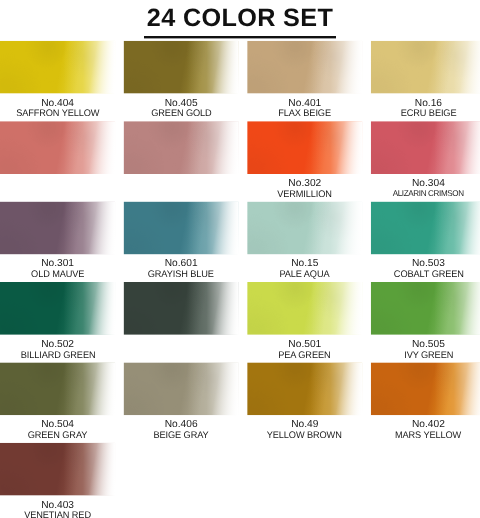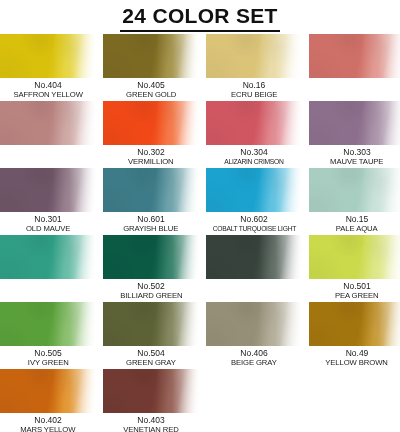--- a/index.html
+++ b/index.html
@@ -142,20 +142,31 @@
           <div class="grain"></div>
           <div class="fade" style="background: linear-gradient(90deg, rgba(255, 255, 255, 0) 55%, rgba(255, 255, 255, 0.15) 72%, rgba(255, 255, 255, 0.75) 92%, rgb(255, 255, 255) 100%);"></div>
         </div>
         <div class="labels">
           <span class="code">No.405</span>
           <span class="name">GREEN GOLD</span>
         </div>
       </div>
       <div class="cell">
         <div class="swatch">
+          <div class="base" style="background: linear-gradient(100deg, rgb(196, 165, 123) 0%, rgb(196, 165, 123) 52%, rgb(214, 189, 156) 68%, rgb(214, 189, 156) 78%, rgb(255, 255, 255) 100%);"></div>
+          <div class="grain"></div>
+          <div class="fade" style="background: linear-gradient(90deg, rgba(255, 255, 255, 0) 55%, rgba(255, 255, 255, 0.15) 72%, rgba(255, 255, 255, 0.75) 92%, rgb(255, 255, 255) 100%);"></div>
+        </div>
+        <div class="labels">
+          <span class="code">No.401</span>
+          <span class="name">FLAX BEIGE</span>
+        </div>
+      </div>
+      <div class="cell">
+        <div class="swatch">
           <div class="base" style="background: linear-gradient(100deg, rgb(219, 196, 120) 0%, rgb(219, 196, 120) 52%, rgb(231, 215, 157) 68%, rgb(231, 215, 157) 78%, rgb(255, 255, 255) 100%);"></div>
           <div class="grain"></div>
           <div class="fade" style="background: linear-gradient(90deg, rgba(255, 255, 255, 0) 55%, rgba(255, 255, 255, 0.15) 72%, rgba(255, 255, 255, 0.75) 92%, rgb(255, 255, 255) 100%);"></div>
         </div>
         <div class="labels">
           <span class="code">No.16</span>
           <span class="name">ECRU BEIGE</span>
         </div>
       </div>
       <div class="cell">
@@ -189,31 +200,20 @@
           <div class="grain"></div>
           <div class="fade" style="background: linear-gradient(90deg, rgba(255, 255, 255, 0) 55%, rgba(255, 255, 255, 0.15) 72%, rgba(255, 255, 255, 0.75) 92%, rgb(255, 255, 255) 100%);"></div>
         </div>
         <div class="labels">
           <span class="code">No.304</span>
           <span class="name tight">ALIZARIN CRIMSON</span>
         </div>
       </div>
       <div class="cell">
         <div class="swatch">
-          <div class="base" style="background: linear-gradient(100deg, rgb(140, 111, 140) 0%, rgb(140, 111, 140) 52%, rgb(161, 135, 160) 68%, rgb(161, 135, 160) 78%, rgb(255, 255, 255) 100%);"></div>
-          <div class="grain"></div>
-          <div class="fade" style="background: linear-gradient(90deg, rgba(255, 255, 255, 0) 55%, rgba(255, 255, 255, 0.15) 72%, rgba(255, 255, 255, 0.75) 92%, rgb(255, 255, 255) 100%);"></div>
-        </div>
-        <div class="labels">
-          <span class="code">No.303</span>
-          <span class="name">MAUVE TAUPE</span>
-        </div>
-      </div>
-      <div class="cell">
-        <div class="swatch">
           <div class="base" style="background: linear-gradient(100deg, rgb(110, 85, 103) 0%, rgb(110, 85, 103) 52%, rgb(139, 111, 128) 68%, rgb(139, 111, 128) 78%, rgb(255, 255, 255) 100%);"></div>
           <div class="grain"></div>
           <div class="fade" style="background: linear-gradient(90deg, rgba(255, 255, 255, 0) 55%, rgba(255, 255, 255, 0.15) 72%, rgba(255, 255, 255, 0.75) 92%, rgb(255, 255, 255) 100%);"></div>
         </div>
         <div class="labels">
           <span class="code">No.301</span>
           <span class="name">OLD MAUVE</span>
         </div>
       </div>
       <div class="cell">
@@ -222,46 +222,39 @@
           <div class="grain"></div>
           <div class="fade" style="background: linear-gradient(90deg, rgba(255, 255, 255, 0) 55%, rgba(255, 255, 255, 0.15) 72%, rgba(255, 255, 255, 0.75) 92%, rgb(255, 255, 255) 100%);"></div>
         </div>
         <div class="labels">
           <span class="code">No.601</span>
           <span class="name">GRAYISH BLUE</span>
         </div>
       </div>
       <div class="cell">
         <div class="swatch">
-          <div class="base" style="background: linear-gradient(100deg, rgb(27, 162, 207) 0%, rgb(27, 162, 207) 52%, rgb(76, 186, 221) 68%, rgb(76, 186, 221) 78%, rgb(255, 255, 255) 100%);"></div>
-          <div class="grain"></div>
-          <div class="fade" style="background: linear-gradient(90deg, rgba(255, 255, 255, 0) 55%, rgba(255, 255, 255, 0.15) 72%, rgba(255, 255, 255, 0.75) 92%, rgb(255, 255, 255) 100%);"></div>
-        </div>
-        <div class="labels">
-          <span class="code">No.602</span>
-          <span class="name tight">COBALT TURQUOISE LIGHT</span>
-        </div>
-      </div>
-      <div class="cell">
-        <div class="swatch">
           <div class="base" style="background: linear-gradient(100deg, rgb(168, 206, 193) 0%, rgb(168, 206, 193) 52%, rgb(195, 222, 213) 68%, rgb(195, 222, 213) 78%, rgb(255, 255, 255) 100%);"></div>
           <div class="grain"></div>
           <div class="fade" style="background: linear-gradient(90deg, rgba(255, 255, 255, 0) 55%, rgba(255, 255, 255, 0.15) 72%, rgba(255, 255, 255, 0.75) 92%, rgb(255, 255, 255) 100%);"></div>
         </div>
         <div class="labels">
           <span class="code">No.15</span>
           <span class="name">PALE AQUA</span>
         </div>
       </div>
       <div class="cell">
         <div class="swatch">
           <div class="base" style="background: linear-gradient(100deg, rgb(47, 158, 132) 0%, rgb(47, 158, 132) 52%, rgb(85, 180, 156) 68%, rgb(85, 180, 156) 78%, rgb(255, 255, 255) 100%);"></div>
           <div class="grain"></div>
           <div class="fade" style="background: linear-gradient(90deg, rgba(255, 255, 255, 0) 55%, rgba(255, 255, 255, 0.15) 72%, rgba(255, 255, 255, 0.75) 92%, rgb(255, 255, 255) 100%);"></div>
         </div>
+        <div class="labels">
+          <span class="code">No.503</span>
+          <span class="name">COBALT GREEN</span>
+        </div>
       </div>
       <div class="cell">
         <div class="swatch">
           <div class="base" style="background: linear-gradient(100deg, rgb(10, 90, 68) 0%, rgb(10, 90, 68) 52%, rgb(29, 113, 88) 68%, rgb(29, 113, 88) 78%, rgb(255, 255, 255) 100%);"></div>
           <div class="grain"></div>
           <div class="fade" style="background: linear-gradient(90deg, rgba(255, 255, 255, 0) 55%, rgba(255, 255, 255, 0.15) 72%, rgba(255, 255, 255, 0.75) 92%, rgb(255, 255, 255) 100%);"></div>
         </div>
         <div class="labels">
           <span class="code">No.502</span>
           <span class="name">BILLIARD GREEN</span>

